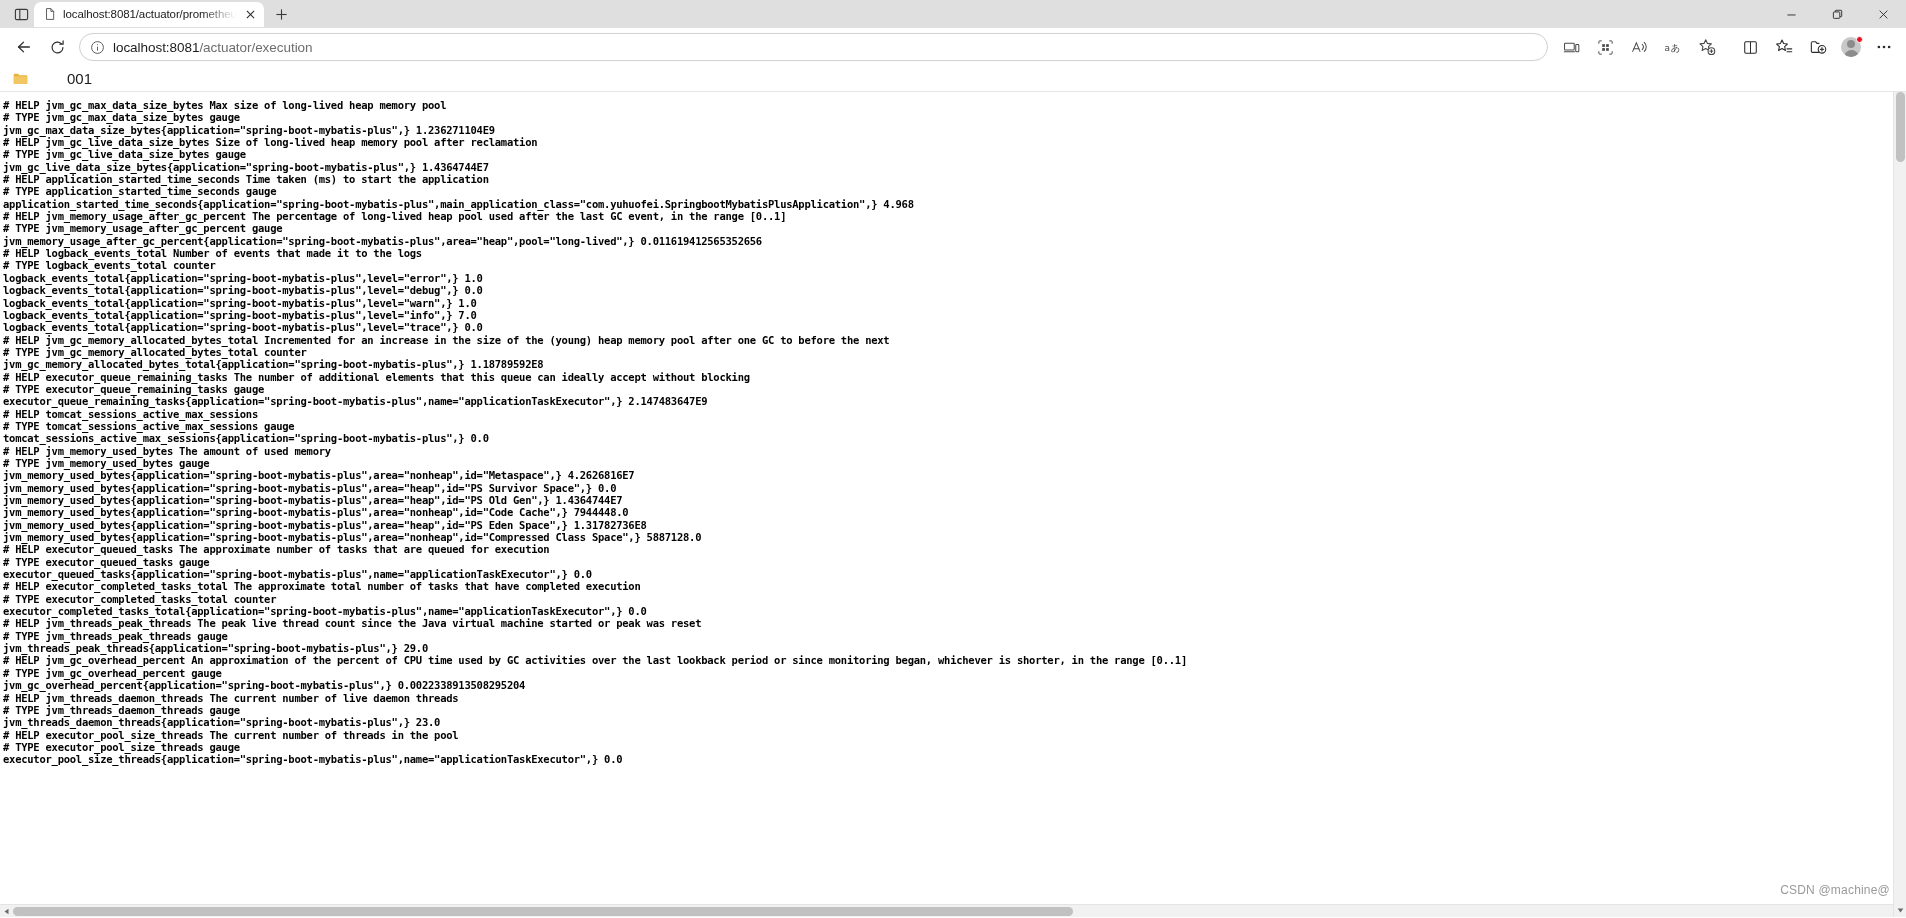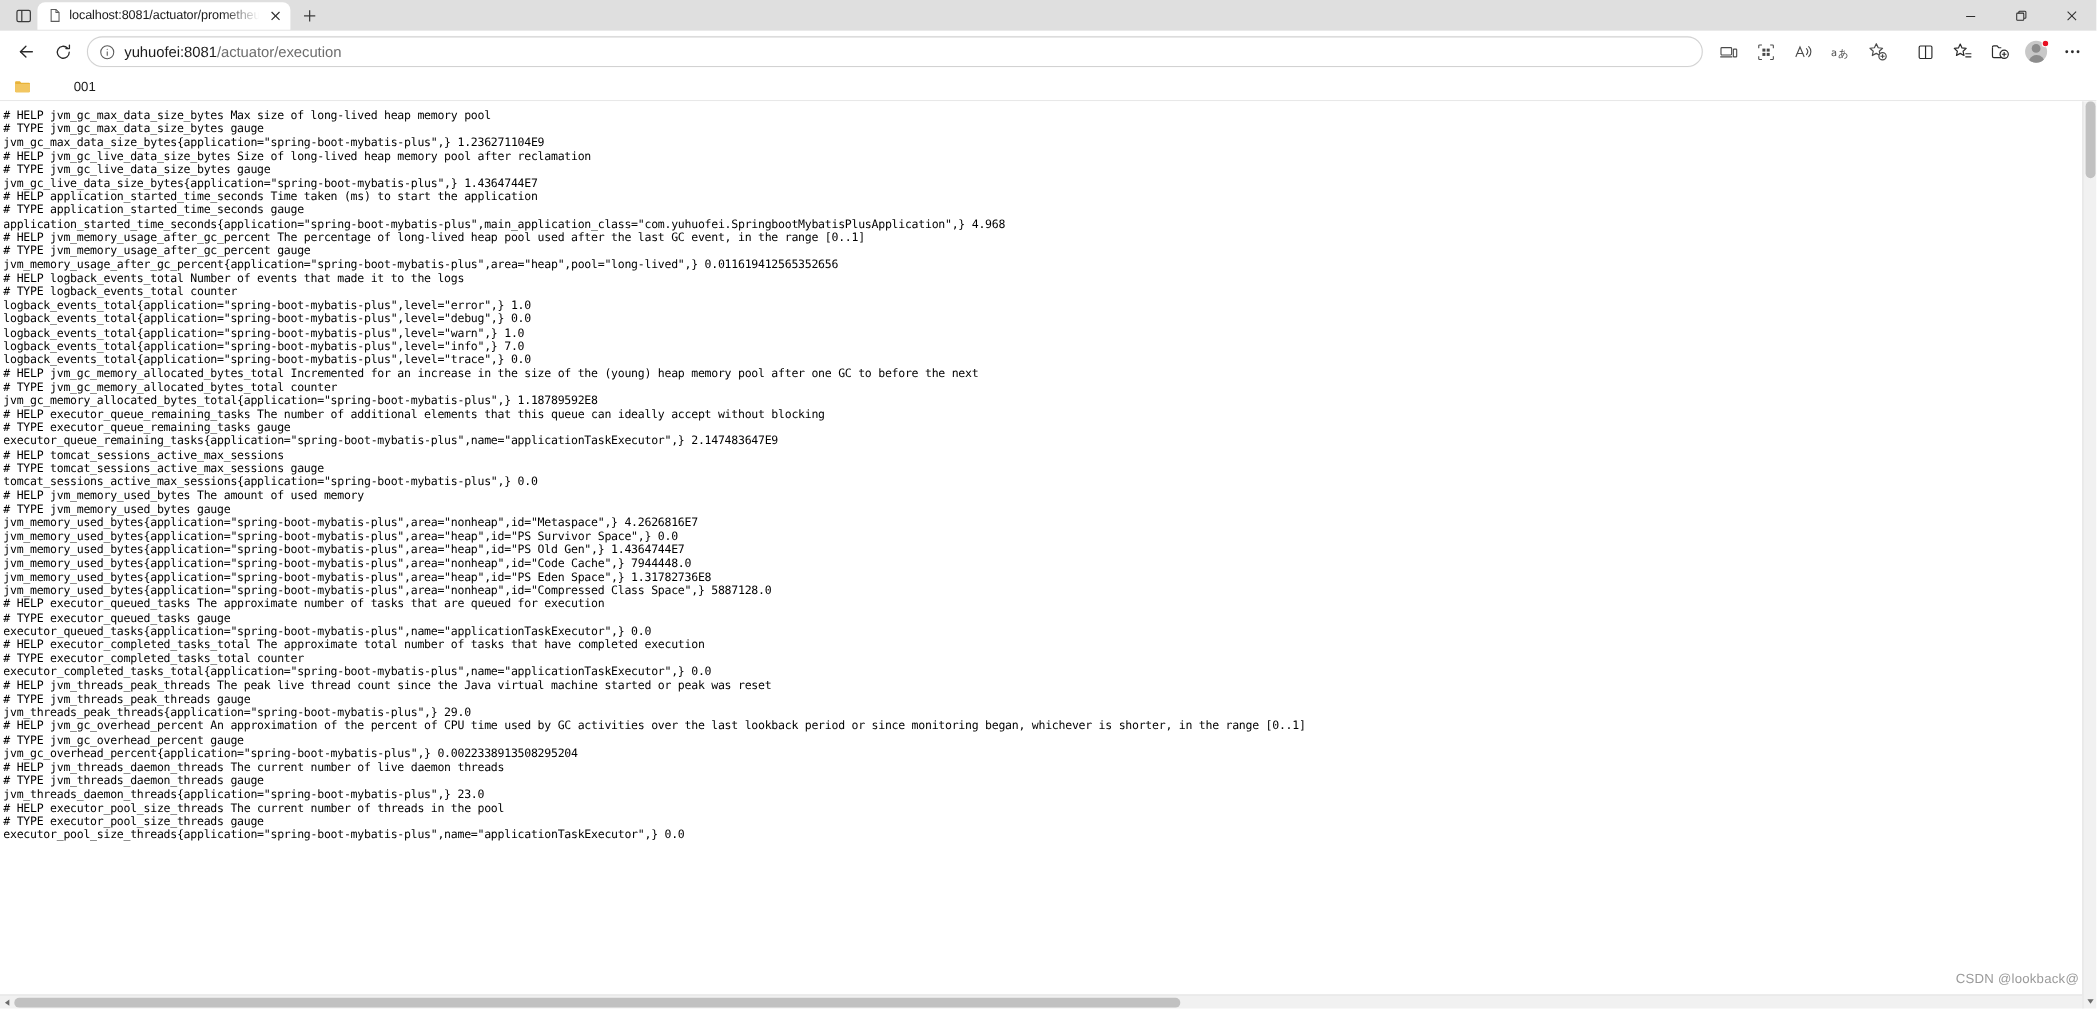--- a/index.html
+++ b/index.html
@@ -153,37 +153,38 @@
     align-items: center;
     padding: 0 8px;
     gap: 7px;
     border-bottom: 1px solid #e6e6e6;
   }
   .bm-item {
     display: flex; align-items: center; gap: 6px;
     padding: 2px 5px;
     border-radius: 4px;
   }
-  .bm-label { font-size: 12px; color: #1b1b1b; padding-left: 33px; }
+  .bm-label { font-size: 15px; color: #1b1b1b; padding-left: 33px; }
 
   
   #content {
     position: relative;
     height: calc(918px - 28px - 38px - 27px);
     background: #ffffff;
     overflow: hidden;
   }
   #pre {
     font-family: "DejaVu Sans Mono", "Liberation Mono", monospace;
     font-size: 10.5px;
     line-height: 12.35px;
     color: #000000;
     white-space: pre;
     padding: 7px 0 0 3px;
     letter-spacing: -0.25px;
+    font-weight: bold;
   }
   #pre .line { height: 12.35px; }
   
   #vscroll {
     position: absolute;
     right: 0; top: 0;
     width: 13px; height: 100%;
     background: #f1f1f1;
     border-left: 1px solid #e4e4e4;
   }
@@ -297,21 +298,21 @@
   </div>
 
   <div id="omnibox">
     <span style="display:flex;align-items:center;">
       <svg width="15" height="15" viewBox="0 0 16 16" fill="none" stroke="#5a5a5a" stroke-width="1.05">
         <circle cx="8" cy="8" r="6.3"></circle>
         <line x1="8" y1="7.2" x2="8" y2="11.3"></line>
         <circle cx="8" cy="5.1" r="0.58" fill="#5a5a5a" stroke="none"></circle>
       </svg>
     </span>
-    <span id="omnibox-text"><span class="host">yuhuofei:8081</span><span>/actuator/execution</span></span>
+    <span id="omnibox-text"><span class="host">localhost:8081</span><span>/actuator/execution</span></span>
   </div>
 
   <div id="nav-right">
 
     <div class="nav-btn">
       <svg width="17" height="17" viewBox="0 0 20 20" fill="none" stroke="#4a4a4a" stroke-width="1.2">
         <rect x="1.8" y="5" width="11.4" height="8" rx="1"></rect>
         <line x1="1" y1="15" x2="14" y2="15"></line>
         <rect x="15" y="6.6" width="3.6" height="8.4" rx="0.8"></rect>
       </svg>
@@ -402,21 +403,21 @@
       </svg>
     </span>
     <span class="bm-label">001</span>
   </div>
 </div>
 
 <div id="content">
 
   <div id="pre"><div class="line"># HELP jvm_gc_max_data_size_bytes Max size of long-lived heap memory pool</div><div class="line"># TYPE jvm_gc_max_data_size_bytes gauge</div><div class="line">jvm_gc_max_data_size_bytes{application="spring-boot-mybatis-plus",} 1.236271104E9</div><div class="line"># HELP jvm_gc_live_data_size_bytes Size of long-lived heap memory pool after reclamation</div><div class="line"># TYPE jvm_gc_live_data_size_bytes gauge</div><div class="line">jvm_gc_live_data_size_bytes{application="spring-boot-mybatis-plus",} 1.4364744E7</div><div class="line"># HELP application_started_time_seconds Time taken (ms) to start the application</div><div class="line"># TYPE application_started_time_seconds gauge</div><div class="line">application_started_time_seconds{application="spring-boot-mybatis-plus",main_application_class="com.yuhuofei.SpringbootMybatisPlusApplication",} 4.968</div><div class="line"># HELP jvm_memory_usage_after_gc_percent The percentage of long-lived heap pool used after the last GC event, in the range [0..1]</div><div class="line"># TYPE jvm_memory_usage_after_gc_percent gauge</div><div class="line">jvm_memory_usage_after_gc_percent{application="spring-boot-mybatis-plus",area="heap",pool="long-lived",} 0.011619412565352656</div><div class="line"># HELP logback_events_total Number of events that made it to the logs</div><div class="line"># TYPE logback_events_total counter</div><div class="line">logback_events_total{application="spring-boot-mybatis-plus",level="error",} 1.0</div><div class="line">logback_events_total{application="spring-boot-mybatis-plus",level="debug",} 0.0</div><div class="line">logback_events_total{application="spring-boot-mybatis-plus",level="warn",} 1.0</div><div class="line">logback_events_total{application="spring-boot-mybatis-plus",level="info",} 7.0</div><div class="line">logback_events_total{application="spring-boot-mybatis-plus",level="trace",} 0.0</div><div class="line"># HELP jvm_gc_memory_allocated_bytes_total Incremented for an increase in the size of the (young) heap memory pool after one GC to before the next</div><div class="line"># TYPE jvm_gc_memory_allocated_bytes_total counter</div><div class="line">jvm_gc_memory_allocated_bytes_total{application="spring-boot-mybatis-plus",} 1.18789592E8</div><div class="line"># HELP executor_queue_remaining_tasks The number of additional elements that this queue can ideally accept without blocking</div><div class="line"># TYPE executor_queue_remaining_tasks gauge</div><div class="line">executor_queue_remaining_tasks{application="spring-boot-mybatis-plus",name="applicationTaskExecutor",} 2.147483647E9</div><div class="line"># HELP tomcat_sessions_active_max_sessions </div><div class="line"># TYPE tomcat_sessions_active_max_sessions gauge</div><div class="line">tomcat_sessions_active_max_sessions{application="spring-boot-mybatis-plus",} 0.0</div><div class="line"># HELP jvm_memory_used_bytes The amount of used memory</div><div class="line"># TYPE jvm_memory_used_bytes gauge</div><div class="line">jvm_memory_used_bytes{application="spring-boot-mybatis-plus",area="nonheap",id="Metaspace",} 4.2626816E7</div><div class="line">jvm_memory_used_bytes{application="spring-boot-mybatis-plus",area="heap",id="PS Survivor Space",} 0.0</div><div class="line">jvm_memory_used_bytes{application="spring-boot-mybatis-plus",area="heap",id="PS Old Gen",} 1.4364744E7</div><div class="line">jvm_memory_used_bytes{application="spring-boot-mybatis-plus",area="nonheap",id="Code Cache",} 7944448.0</div><div class="line">jvm_memory_used_bytes{application="spring-boot-mybatis-plus",area="heap",id="PS Eden Space",} 1.31782736E8</div><div class="line">jvm_memory_used_bytes{application="spring-boot-mybatis-plus",area="nonheap",id="Compressed Class Space",} 5887128.0</div><div class="line"># HELP executor_queued_tasks The approximate number of tasks that are queued for execution</div><div class="line"># TYPE executor_queued_tasks gauge</div><div class="line">executor_queued_tasks{application="spring-boot-mybatis-plus",name="applicationTaskExecutor",} 0.0</div><div class="line"># HELP executor_completed_tasks_total The approximate total number of tasks that have completed execution</div><div class="line"># TYPE executor_completed_tasks_total counter</div><div class="line">executor_completed_tasks_total{application="spring-boot-mybatis-plus",name="applicationTaskExecutor",} 0.0</div><div class="line"># HELP jvm_threads_peak_threads The peak live thread count since the Java virtual machine started or peak was reset</div><div class="line"># TYPE jvm_threads_peak_threads gauge</div><div class="line">jvm_threads_peak_threads{application="spring-boot-mybatis-plus",} 29.0</div><div class="line"># HELP jvm_gc_overhead_percent An approximation of the percent of CPU time used by GC activities over the last lookback period or since monitoring began, whichever is shorter, in the range [0..1]</div><div class="line"># TYPE jvm_gc_overhead_percent gauge</div><div class="line">jvm_gc_overhead_percent{application="spring-boot-mybatis-plus",} 0.0022338913508295204</div><div class="line"># HELP jvm_threads_daemon_threads The current number of live daemon threads</div><div class="line"># TYPE jvm_threads_daemon_threads gauge</div><div class="line">jvm_threads_daemon_threads{application="spring-boot-mybatis-plus",} 23.0</div><div class="line"># HELP executor_pool_size_threads The current number of threads in the pool</div><div class="line"># TYPE executor_pool_size_threads gauge</div><div class="line">executor_pool_size_threads{application="spring-boot-mybatis-plus",name="applicationTaskExecutor",} 0.0</div></div>
 
-  <div id="watermark">CSDN @lookback@</div>
+  <div id="watermark">CSDN @machine@</div>
 
   <div id="vscroll">
     <div class="sb-arrow up">
       <svg width="7" height="5" viewBox="0 0 8 6" fill="#6b6b6b">
           <polygon points="4,0.6 7.4,5.4 0.6,5.4"></polygon>
         </svg>
     </div>
     <div id="vthumb"></div>
     <div class="sb-arrow down">
       <svg width="7" height="5" viewBox="0 0 8 6" fill="#6b6b6b">

